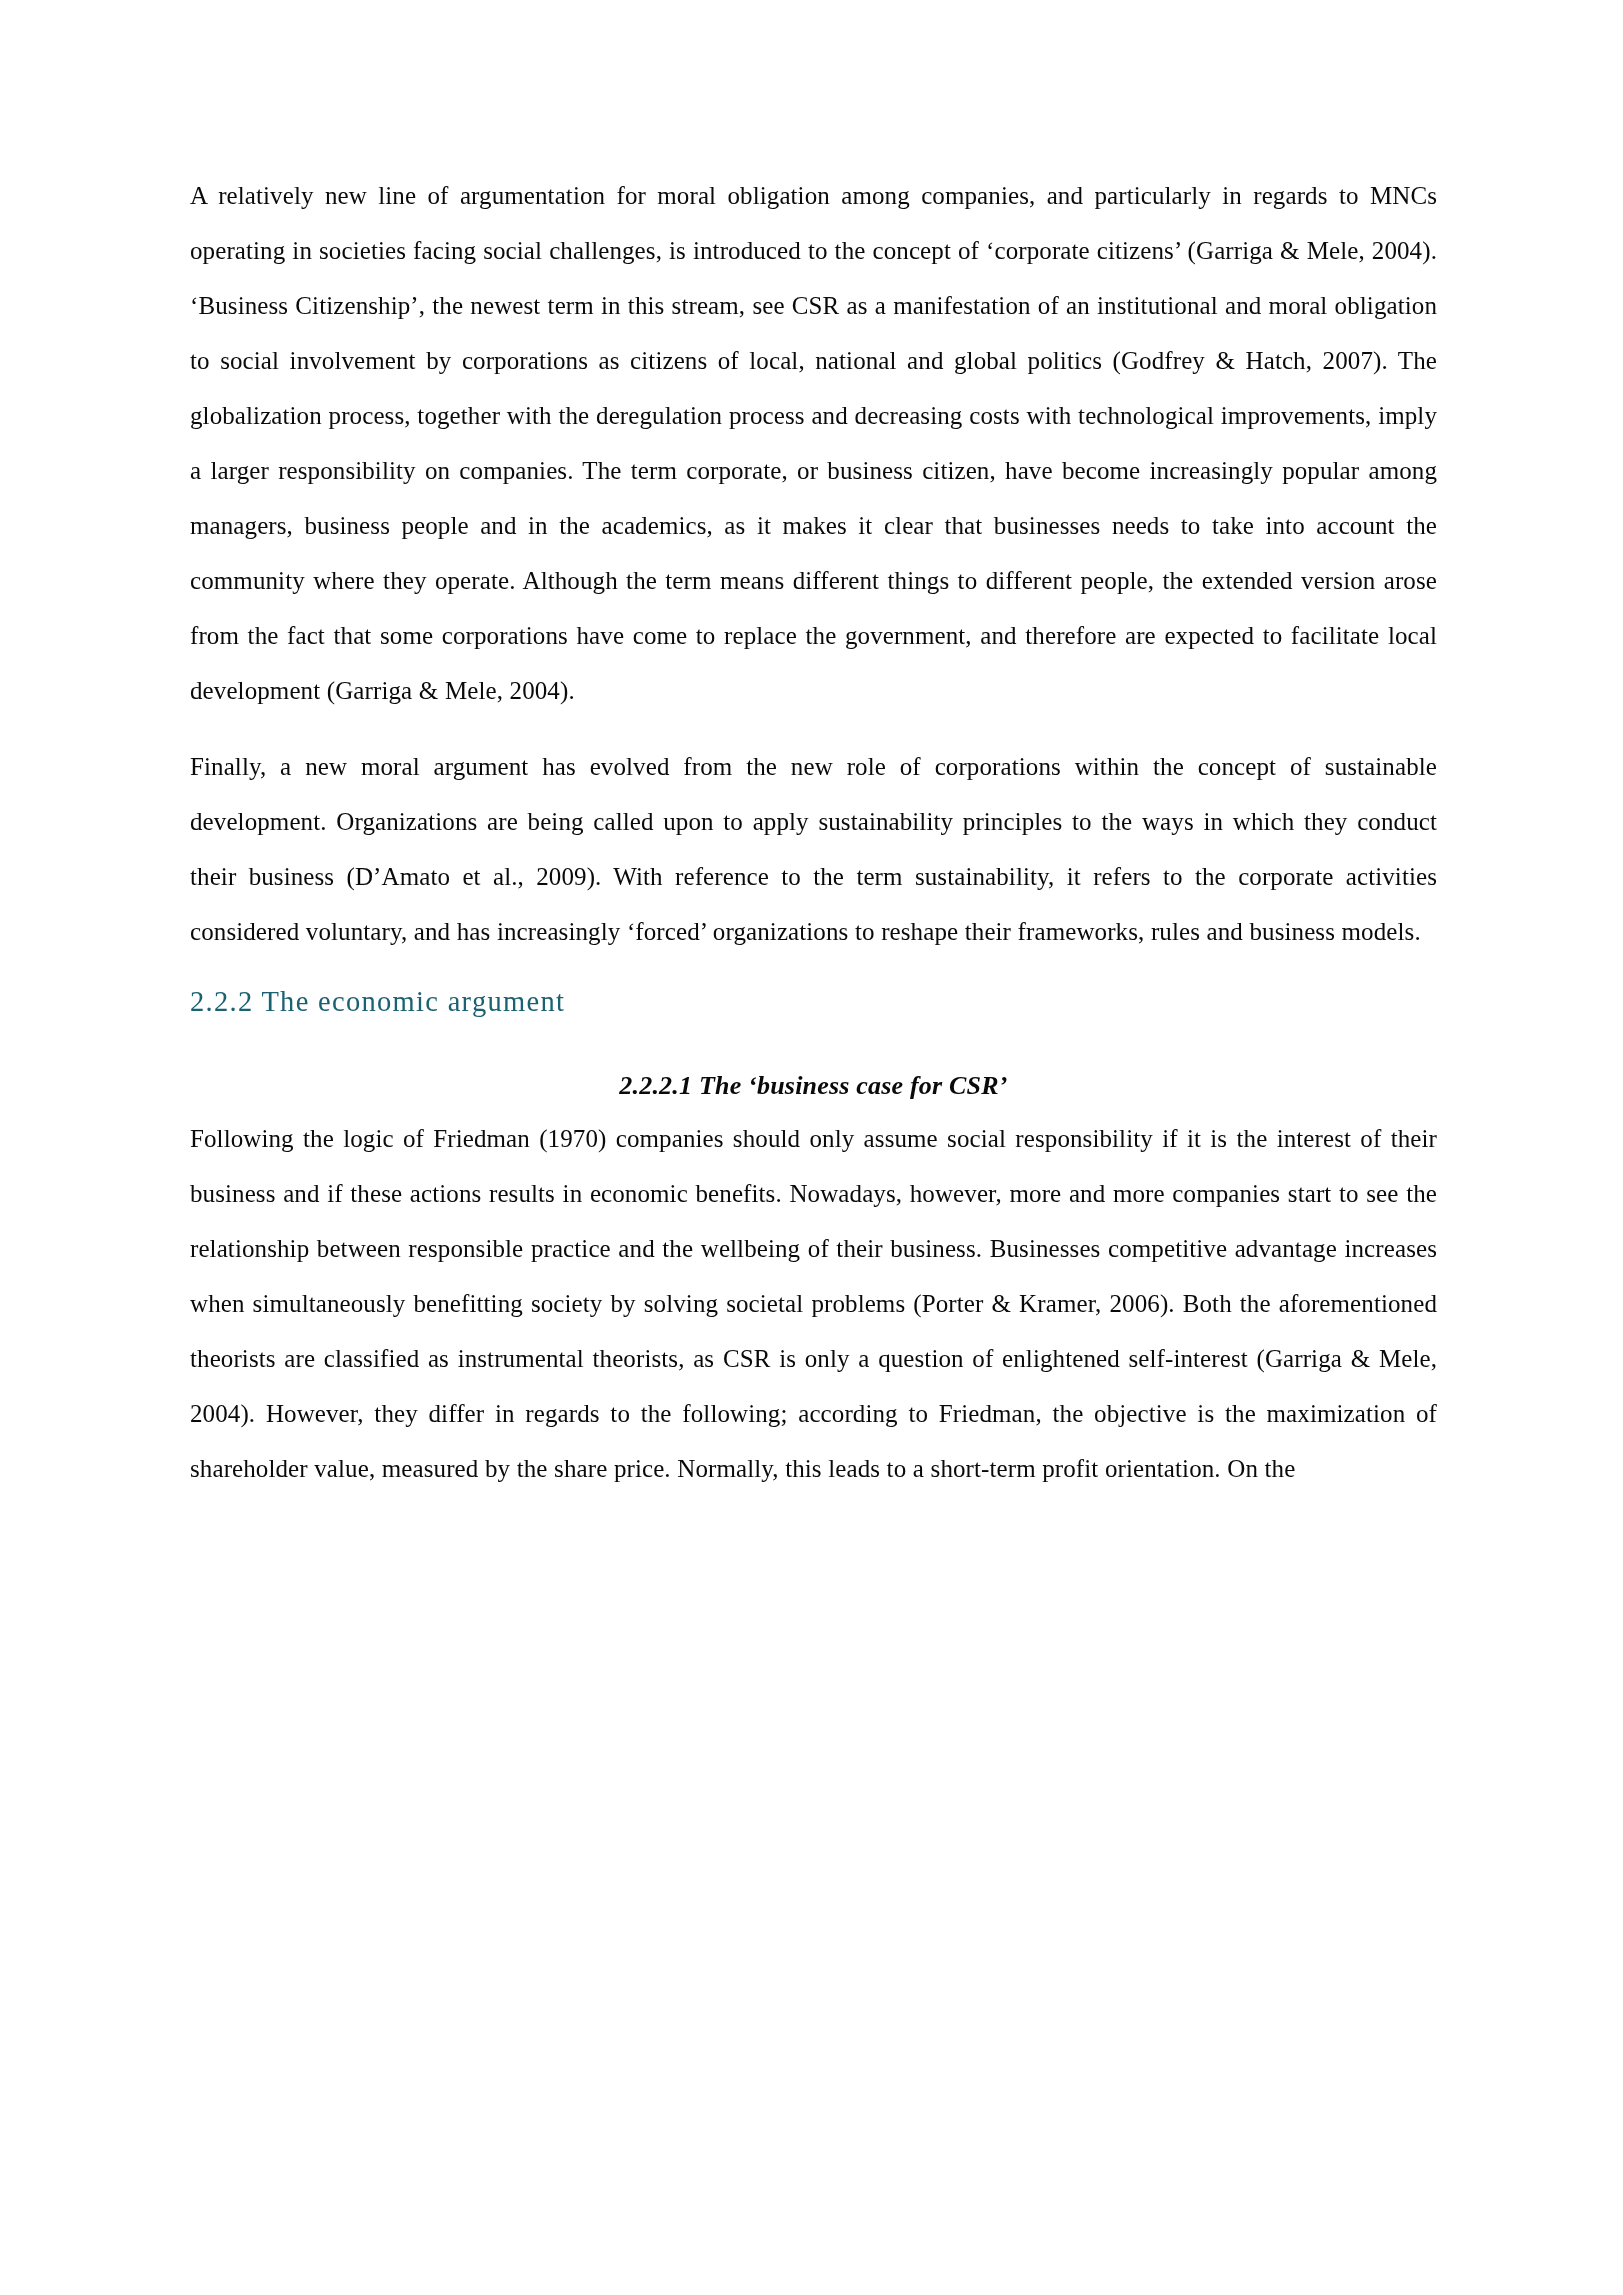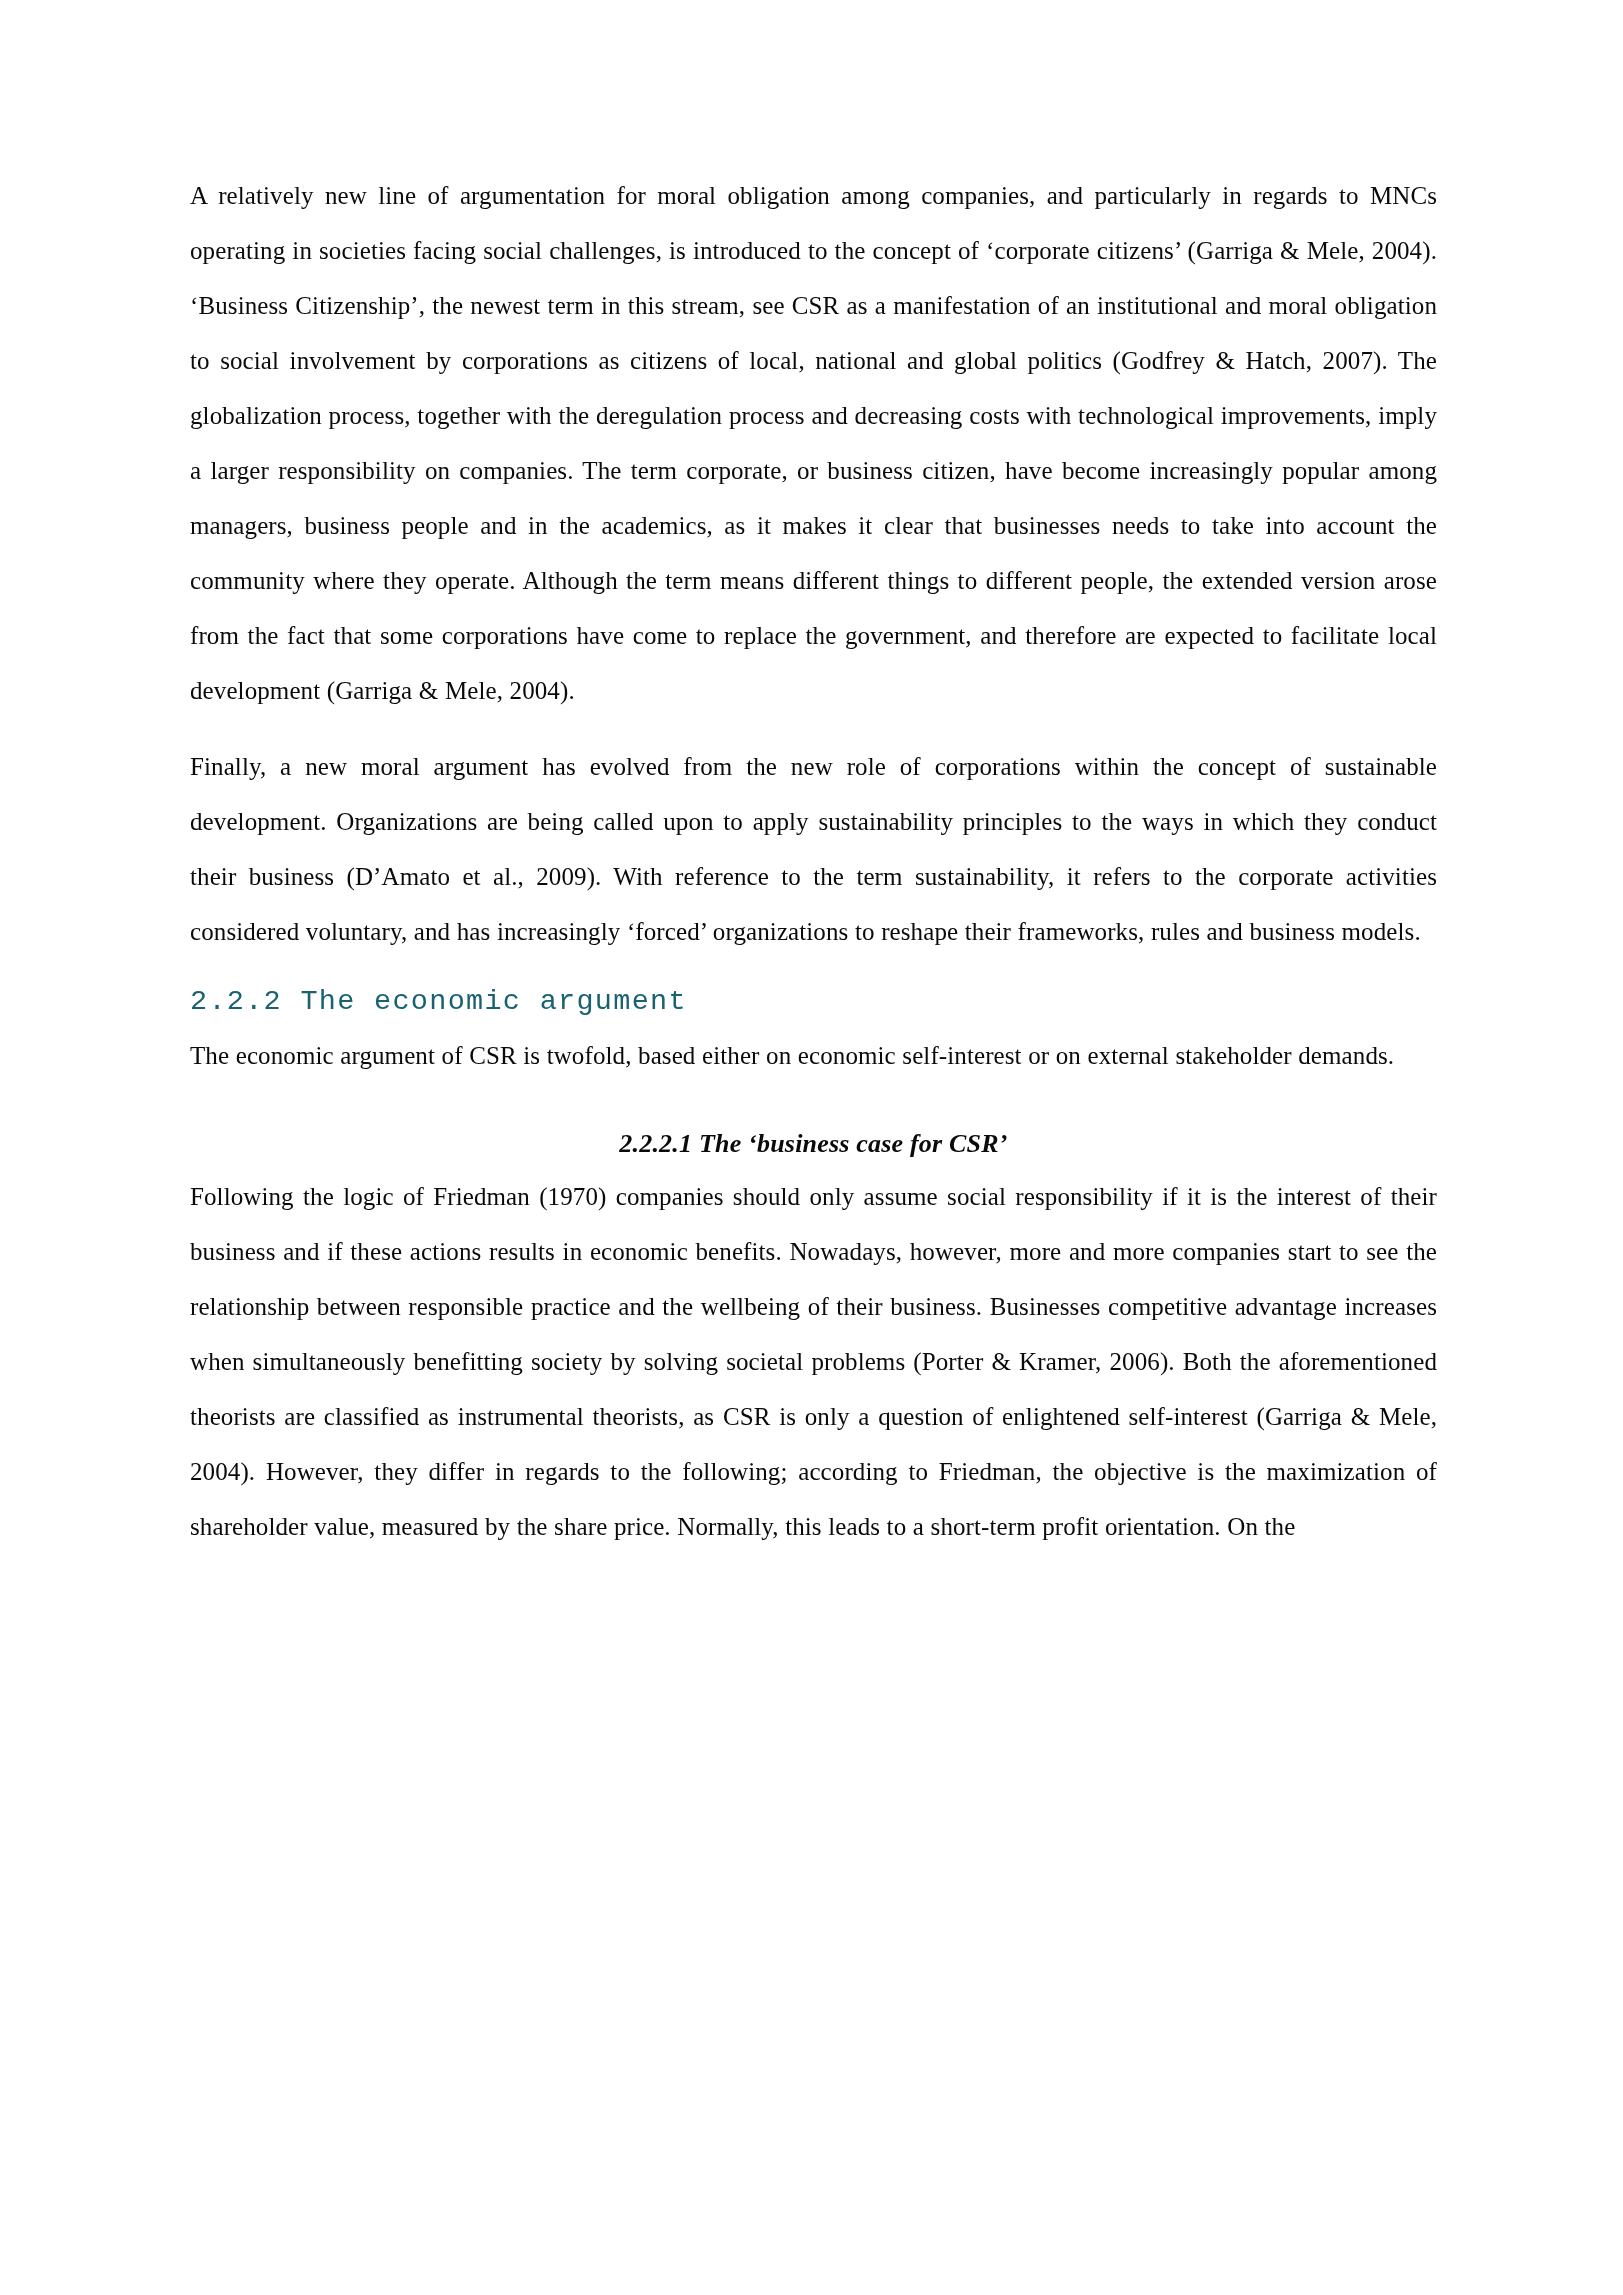--- a/index.html
+++ b/index.html
@@ -44,21 +44,20 @@
     margin-bottom: 0;
   }
   h2.section-heading {
     margin: 17.4px 0 3.2px 0;
     font-size: 28.5px;
     line-height: 46px;
     font-weight: 400;
     color: #1a6272;
     letter-spacing: 1.3px;
     text-align: left;
-    font-family: Liberation Mono, monospace;
   }
   h3.sub-heading {
     margin: 38px 0 1.6px 0;
     font-size: 26px;
     line-height: 46px;
     font-weight: 700;
     font-style: italic;
     color: #0a0a0a;
     text-align: center;
     letter-spacing: 0.2px;
@@ -84,21 +83,20 @@
 <div class="page">
 
   <div class="content">
 
     <p class="body-par">A relatively new line of argumentation for moral obligation among companies, and particularly in regards to MNCs operating in societies facing social challenges, is introduced to the concept of ‘corporate citizens’ (Garriga &amp; Mele, 2004). ‘Business Citizenship’, the newest term in this stream, see CSR as a manifestation of an institutional and moral obligation to social involvement by corporations as citizens of local, national and global politics (Godfrey &amp; Hatch, 2007). The globalization process, together with the deregulation process and decreasing costs with technological improvements, imply a larger responsibility on companies. The term corporate, or business citizen, have become increasingly popular among managers, business people and in the academics, as it makes it clear that businesses needs to take into account the community where they operate. Although the term means different things to different people, the extended version arose from the fact that some corporations have come to replace the government, and therefore are expected to facilitate local development (Garriga &amp; Mele, 2004).</p>
 
     <p class="body-par">Finally, a new moral argument has evolved from the new role of corporations within the concept of sustainable development. Organizations are being called upon to apply sustainability principles to the ways in which they conduct their business (D’Amato et al., 2009). With reference to the term sustainability, it refers to the corporate activities considered voluntary, and has increasingly ‘forced’ organizations to reshape their frameworks, rules and business models.</p>
 
     <h2 class="section-heading">2.2.2 The economic argument</h2>
 
-    <p class="body-par after-heading">The economic argument of CSR is twofold, based either on economic self-interest or on external stakeholder demands.</p>
 
     <h3 class="sub-heading">2.2.2.1 The ‘business case for CSR’</h3>
 
     <p class="body-par after-heading">Following the logic of Friedman (1970) companies should only assume social responsibility if it is the interest of their business and if these actions results in economic benefits. Nowadays, however, more and more companies start to see the relationship between responsible practice and the wellbeing of their business. Businesses competitive advantage increases when simultaneously benefitting society by solving societal problems (Porter &amp; Kramer, 2006). Both the aforementioned theorists are classified as instrumental theorists, as CSR is only a question of enlightened self-interest (Garriga &amp; Mele, 2004). However, they differ in regards to the following; according to Friedman, the objective is the maximization of shareholder value, measured by the share price. Normally, this leads to a short-term profit orientation. On the</p>
 
   </div>
 
 
 </div>
 

